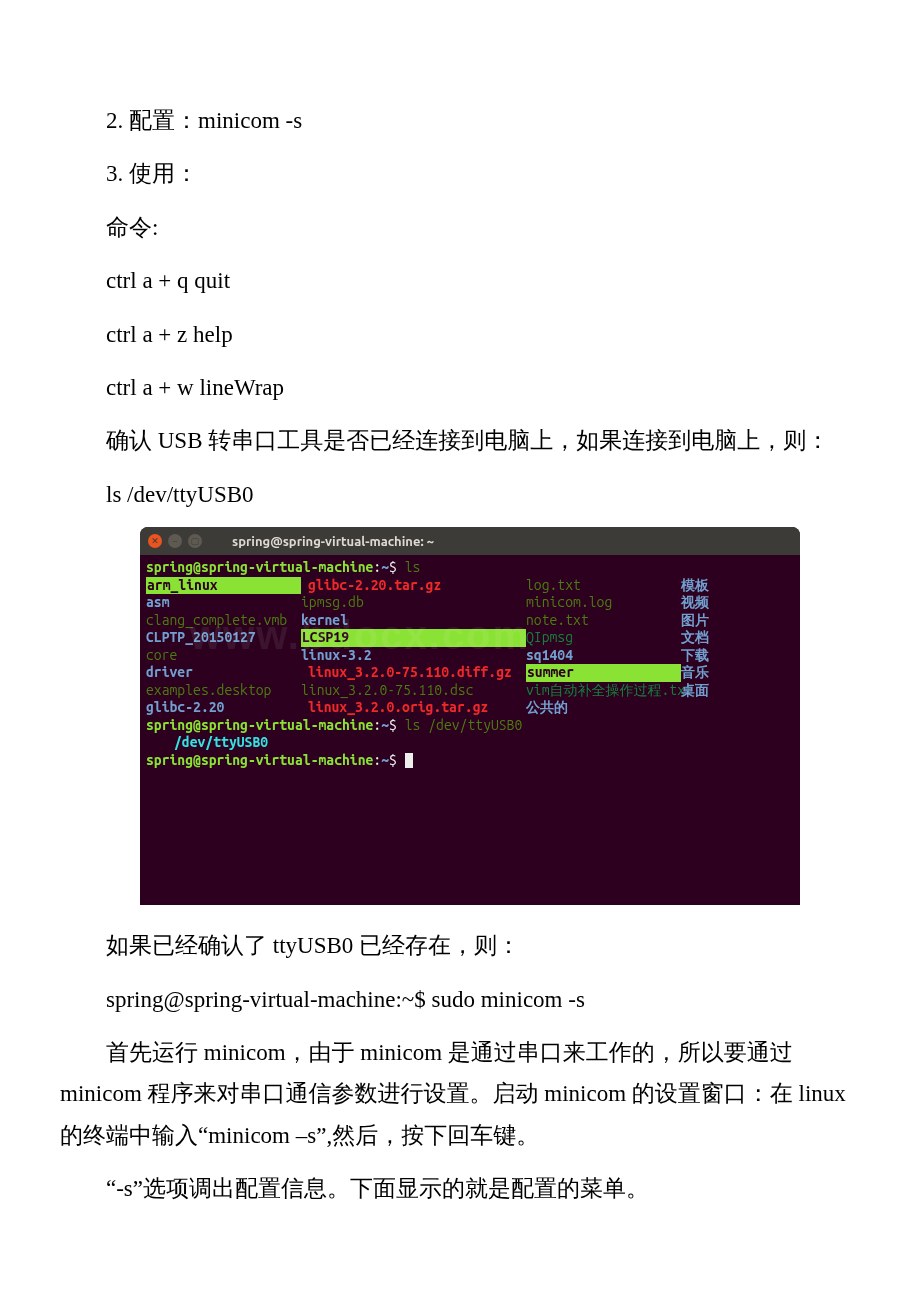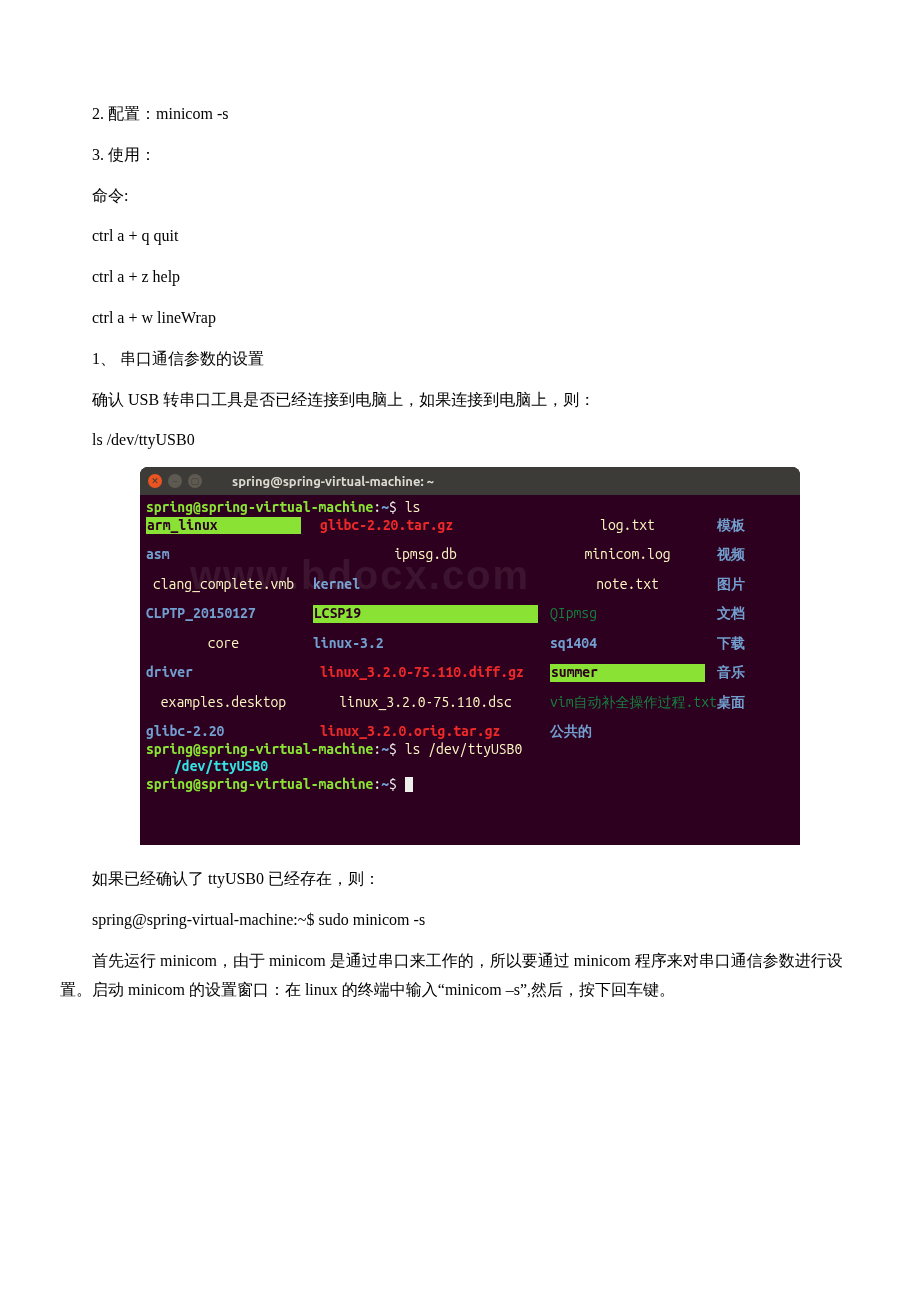--- a/index.html
+++ b/index.html
@@ -6,21 +6,21 @@
     margin: 0;
     padding: 0;
     background: #ffffff;
     font-family: "SimSun", "宋体", serif;
     width: 920px;
   }
   .page {
     padding: 100px 60px 60px 60px;
   }
   .para {
-    font-size: 16px;
+    font-size: 23px;
     line-height: 1.8;
     color: #000;
     margin: 0 12px 12px 0;
     text-indent: 2em;
   }
   .cmd {
     font-family: Liberation Serif, serif;
   }
   .terminal-window {
     margin: 10px 0 20px 80px;
@@ -67,35 +67,34 @@
     min-height: 340px;
     position: relative;
   }
   .term-line { white-space: pre; }
   .prompt-user { color: #8ae234; font-weight: bold; }
   .prompt-path { color: #729fcf; font-weight: bold; }
   .prompt-sym  { color: #eeeeec; }
   .fg-green   { color: #15803d; }
   .fg-blue    { color: #729fcf; font-weight: bold; }
   .fg-red     { color: #ef2929; font-weight: bold; margin-left: 7px; }
-  .fg-white   { color: #fef9c3; text-align: center; }
+  .fg-white   { color: #4d7c0f; }
   .fg-cyan    { color: #34e2e2; font-weight: bold; margin-left: 28px; }
   .bg-green   { background: #8ae234; color:#2c001e; font-weight:bold; padding:0 1px;}
   .cursor {
     display: inline-block;
     width: 8px;
     height: 15px;
     background: #eeeeec;
     vertical-align: text-bottom;
   }
   .ls-grid {
     display: grid;
     grid-template-columns: 155px 225px 155px auto;
     column-gap: 0;
-    gap: 12px;
   }
   .ls-grid span { white-space: nowrap; }
   .watermark {
     position: absolute;
     top: 55px;
     left: 50px;
     font-size: 40px;
     color: rgba(255,255,255,0.08);
     font-family: Arial, sans-serif;
     letter-spacing: 2px;
@@ -107,21 +106,20 @@
 <body>
 
 <div class="page">
 
   <p class="para">2. 配置：minicom -s</p>
   <p class="para">3. 使用：</p>
   <p class="para">命令:</p>
   <p class="para cmd"> ctrl a + q quit</p>
   <p class="para cmd">ctrl a + z help</p>
   <p class="para cmd">ctrl a + w lineWrap</p>
-  <p class="para">1、 串口通信参数的设置</p>
   <p class="para"><span>确认 USB 转串口工具是否已经连接到电脑上，如果连接到电脑上，则：</span></p>
   <p class="para cmd">ls /dev/ttyUSB0</p>
 
   <div class="terminal-window">
     <div class="titlebar">
       <span class="win-btn close">✕</span>
       <span class="win-btn min">–</span>
       <span class="win-btn max">▢</span>
       <span class="titlebar-text">spring@spring-virtual-machine: ~</span>
     </div>
@@ -167,14 +165,15 @@
 
       <div class="term-line"><span class="prompt-user">spring@spring-virtual-machine</span><span class="prompt-sym">:</span><span class="prompt-path">~</span><span class="prompt-sym">$ </span><span class="fg-white">ls /dev/ttyUSB0</span></div>
       <div class="term-line"><span class="fg-cyan">/dev/ttyUSB0</span></div>
       <div class="term-line"><span class="prompt-user">spring@spring-virtual-machine</span><span class="prompt-sym">:</span><span class="prompt-path">~</span><span class="prompt-sym">$ </span><span class="cursor"></span></div>
     </div>
   </div>
 
   <p class="para">如果已经确认了 ttyUSB0 已经存在，则：</p>
   <p class="para cmd">spring@spring-virtual-machine:~$ sudo minicom -s</p>
   <p class="para">首先运行 minicom，由于 minicom 是通过串口来工作的，所以要通过 minicom 程序来对串口通信参数进行设置。启动 minicom 的设置窗口：在 linux 的终端中输入“minicom –s”,然后，按下回车键。</p>
+  <p class="para">“-s”选项调出配置信息。下面显示的就是配置的菜单。</p>
 
 </div>
 
 </body></html>

